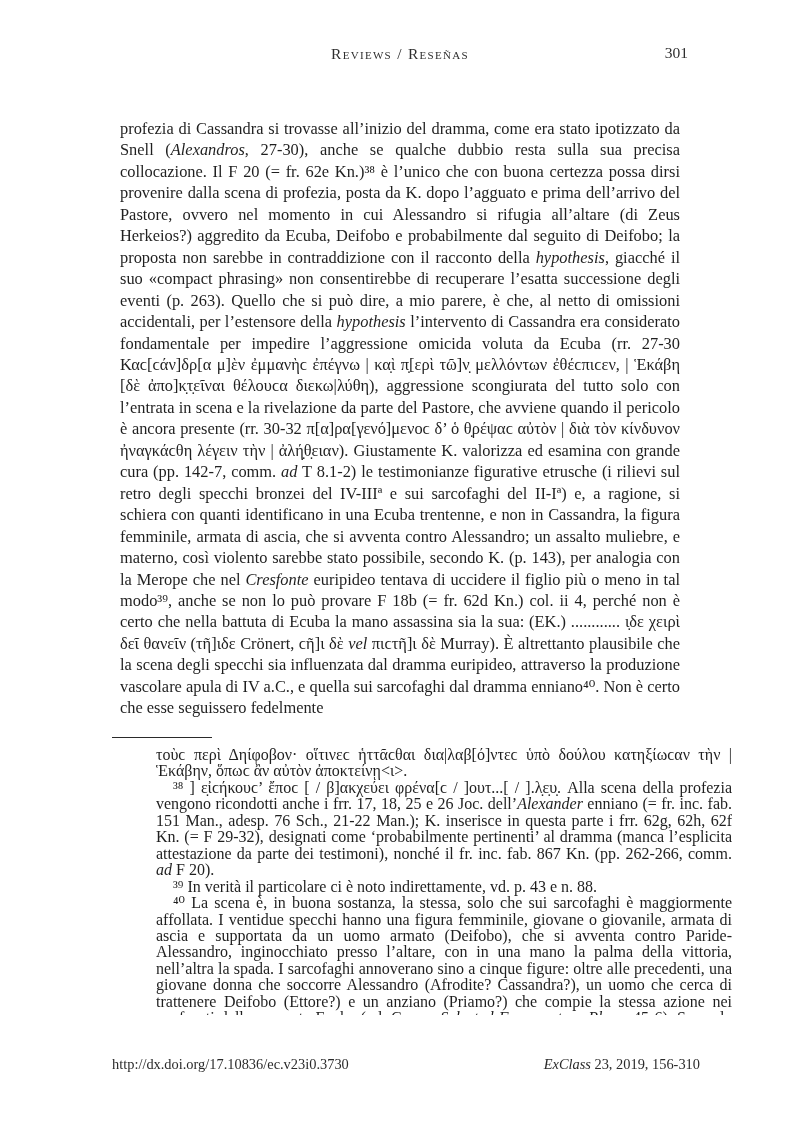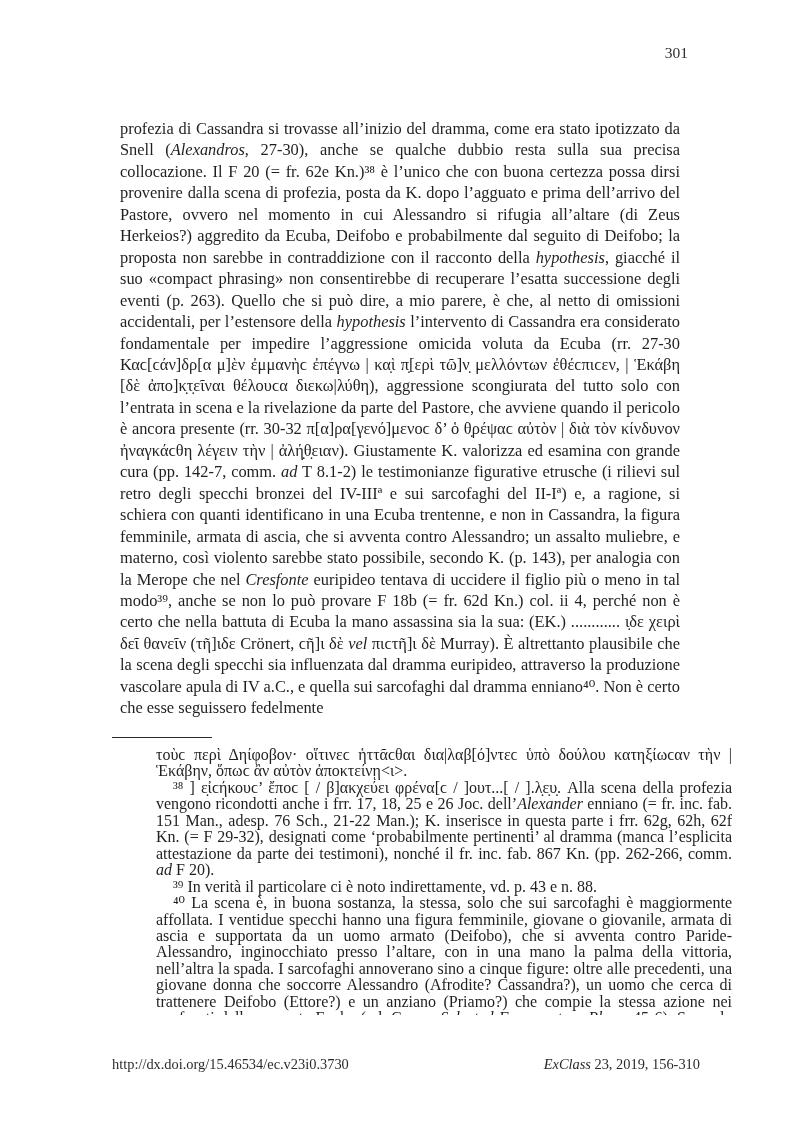--- a/index.html
+++ b/index.html
@@ -36,34 +36,35 @@
     display:flex; justify-content:space-between; align-items:baseline;
     font-size:14.4px; color:#2a2a2a;
   }
   .doi { color:inherit; text-decoration:none; }
 </style>
 </head>
 <body>
 
 <div class="page">
 
+  <div class="running-head">Reviews / Reseñas</div>
 
   <div class="page-number">301</div>
 
   <div class="body-text">
     <p><span>profezia di Cassandra si trovasse all’inizio del dramma, come era stato ipotizzato da Snell (</span><em>Alexandros</em><span>, 27-30), anche se qualche dubbio resta sulla sua precisa collocazione. Il F 20 (= fr. 62e Kn.)³⁸ è l’unico che con buona certezza possa dirsi provenire dalla scena di profezia, posta da K. dopo l’agguato e prima dell’arrivo del Pastore, ovvero nel momento in cui Alessandro si rifugia all’altare (di Zeus Herkeios?) aggredito da Ecuba, Deifobo e probabilmente dal seguito di Deifobo; la proposta non sarebbe in contraddizione con il racconto della </span><em>hypothesis</em><span>, giacché il suo «compact phrasing» non consentirebbe di recuperare l’esatta successione degli eventi (p. 263). Quello che si può dire, a mio parere, è che, al netto di omissioni accidentali, per l’estensore della </span><em>hypothesis</em><span> l’intervento di Cassandra era considerato fondamentale per impedire l’aggressione omicida voluta da Ecuba (rr. 27-30 Καϲ[ϲάν]δρ[α μ]ὲν ἐμμανὴϲ ἐπέγνω | κα̣ὶ π̣[ερὶ τῶ]ν̣ μελλόντων ἐθέϲπιϲεν, | Ἑκάβη [δὲ ἀπο]κ̣τ̣εῖναι θέλουϲα διεκω|λύθη), aggressione scongiurata del tutto solo con l’entrata in scena e la rivelazione da parte del Pastore, che avviene quando il pericolo è ancora presente (rr. 30-32 π[α]ρα[γενό]μενοϲ δ’ ὁ θ̣ρέψαϲ αὐτὸν | διὰ τὸν κίνδυνον ἠναγκάϲθη λέγειν τὴν | ἀλή̣θ̣ειαν). Giustamente K. valorizza ed esamina con grande cura (pp. 142-7, comm. </span><em>ad</em><span> T 8.1-2) le testimonianze figurative etrusche (i rilievi sul retro degli specchi bronzei del IV-IIIª e sui sarcofaghi del II-Iª) e, a ragione, si schiera con quanti identificano in una Ecuba trentenne, e non in Cassandra, la figura femminile, armata di ascia, che si avventa contro Alessandro; un assalto muliebre, e materno, così violento sarebbe stato possibile, secondo K. (p. 143), per analogia con la Merope che nel </span><em>Cresfonte</em><span> euripideo tentava di uccidere il figlio più o meno in tal modo³⁹, anche se non lo può provare F 18b (= fr. 62d Kn.) col. ii 4, perché non è certo che nella battuta di Ecuba la mano assassina sia la sua: (ΕΚ.) ............ ι̣δε χειρὶ δεῖ θανεῖν (τῆ]ιδε Crönert, ϲῆ]ι δὲ </span><em>vel</em><span> πιϲτῆ]ι δὲ Murray). È altrettanto plausibile che la scena degli specchi sia influenzata dal dramma euripideo, attraverso la produzione vascolare apula di IV a.C., e quella sui sarcofaghi dal dramma enniano⁴⁰. Non è certo che esse seguissero fedelmente</span></p>
   </div>
 
   <div class="fn-rule"></div>
 
   <div class="footnotes">
     <p><span>τοὺϲ περὶ Δηίφοβον· οἵτινεϲ ἡττᾶϲθαι δια|λαβ[ό]ντεϲ ὑπὸ δούλου κατηξίωϲαν τὴν | Ἑκάβην, ὅπωϲ ἂν αὐτὸν ἀποκτείνῃ&lt;ι&gt;.</span></p>
     <p class="indent"><span>³⁸ ] ε̣ἰϲήκουϲ’ ἔποϲ [ / β]ακχεύει φρένα[ϲ / ]ουτ...[ / ].λ̣ε̣υ̣. Alla scena della profezia vengono ricondotti anche i frr. 17, 18, 25 e 26 Joc. dell’</span><em>Alexander</em><span> enniano (= fr. inc. fab. 151 Man., adesp. 76 Sch., 21-22 Man.); K. inserisce in questa parte i frr. 62g, 62h, 62f Kn. (= F 29-32), designati come ‘probabilmente pertinenti’ al dramma (manca l’esplicita attestazione da parte dei testimoni), nonché il fr. inc. fab. 867 Kn. (pp. 262-266, comm. </span><em>ad</em><span> F 20).</span></p>
     <p class="indent"><span>³⁹ In verità il particolare ci è noto indirettamente, vd. p. 43 e n. 88.</span></p>
     <p class="indent"><span>⁴⁰ La scena è, in buona sostanza, la stessa, solo che sui sarcofaghi è maggiormente affollata. I ventidue specchi hanno una figura femminile, giovane o giovanile, armata di ascia e supportata da un uomo armato (Deifobo), che si avventa contro Paride-Alessandro, inginocchiato presso l’altare, con in una mano la palma della vittoria, nell’altra la spada. I sarcofaghi annoverano sino a cinque figure: oltre alle precedenti, una giovane donna che soccorre Alessandro (Afrodite? Cassandra?), un uomo che cerca di trattenere Deifobo (Ettore?) e un anziano (Priamo?) che compie la stessa azione nei confronti della presunta Ecuba (vd. Cropp, </span><em>Selected Fragmentary Plays</em><span>, 45-6). Secondo Kannicht, </span><em>TrGF</em><span> V/1, 178, la raffigurazione giovanile di Ecuba potrebbe</span></p>
   </div>
 
   <div class="page-footer">
-    <a class="doi" href="#">http://dx.doi.org/15.46534/ec.v23i0.3730</a>
+    <a class="doi" href="#">http://dx.doi.org/17.10836/ec.v23i0.3730</a>
     <div><em>ExClass</em><span> 23, 2019, 156-310</span></div>
   </div>
 
 </div>
 
 </body></html>

